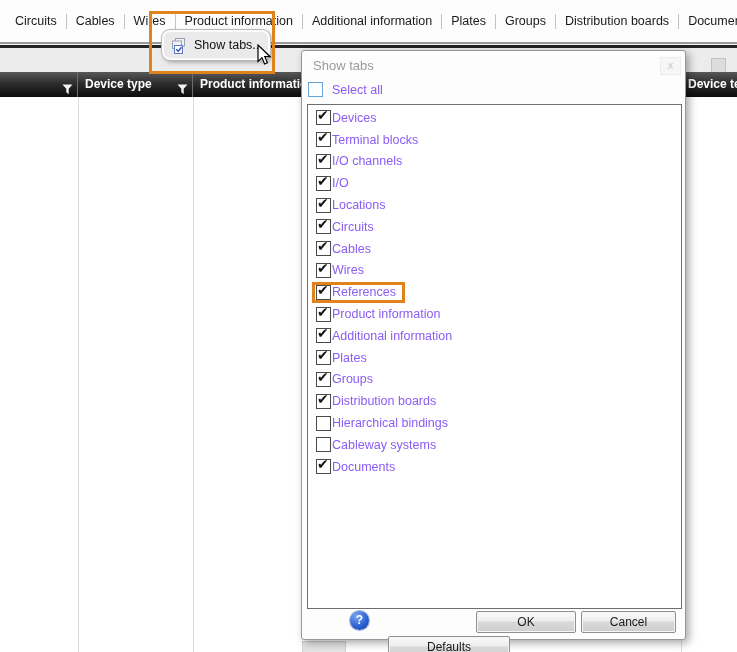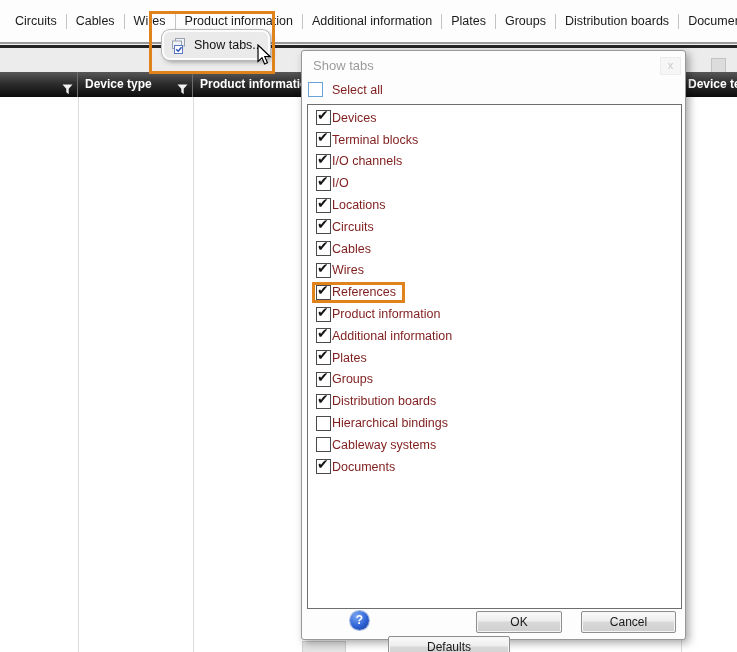--- a/index.html
+++ b/index.html
@@ -61,37 +61,37 @@
     box-shadow:3px 3px 9px rgba(0,0,0,.35);box-sizing:border-box;}
   .dlg-title{position:absolute;left:11px;top:7px;font-size:13px;color:#9b9b9b;}
   .dlg-close{position:absolute;right:4px;top:6px;width:19px;height:16px;background:#f6f6f6;
     border:1px solid #ececec;color:#c9c9c9;font-size:11px;line-height:15px;text-align:center;}
   .selall{position:absolute;left:6px;top:31px;display:flex;align-items:center;gap:9px;}
   .cb{width:15px;height:15px;box-sizing:border-box;border:1.5px solid #4a4a4a;background:#fff;
     position:relative;flex:none;}
   .cb.blue-border{border:1.5px solid #68a4da;}
   .cb.checked::after{content:"\2714";position:absolute;left:0px;top:-4px;font-size:14px;
     font-weight:bold;color:#141414;font-family:"DejaVu Sans",sans-serif;}
-  .cb-label{font-size:12.5px;color:#7f1d1d;}
+  .cb-label{font-size:12.5px;color:#8b5cf6;}
   .cb-list{position:absolute;left:5px;top:53px;width:375px;height:505px;box-sizing:border-box;
     border:1px solid #6e6e6e;background:#fff;padding-top:2px;overflow:hidden;}
   .cb-item{height:21.8px;display:flex;align-items:center;padding-left:4px;}
   .cb-item .inner{display:flex;align-items:center;gap:1px;border:3px solid transparent;
     padding:0 6px 0 1px;box-sizing:border-box;height:21px;}
   .cb-item.highlight .inner{border-color:#e0831c;}
   .help-btn{position:absolute;left:48px;top:560px;width:19px;height:19px;border-radius:50%;
     background:radial-gradient(circle at 35% 28%,#7aa7f2,#2e62d6 55%,#16398f);
     color:#fff;font-weight:bold;font-size:12px;line-height:19px;text-align:center;
     box-shadow:0 0 0 1px #9fb6e0;}
   .dlg-btn{position:absolute;top:560px;height:22px;box-sizing:border-box;
     border:1px solid #8f8f8f;border-radius:2px;font-size:12px;color:#1a1a1a;text-align:center;
     line-height:20px;background:linear-gradient(to bottom,#fbfbfb,#ededed 45%,#d9d9d9 50%,#cfcfcf);
     box-shadow:inset 0 0 0 1px #f6f6f6;}
   .btn-defaults{left:86px;width:122px;margin-top:25px;}
-  .btn-ok{left:174px;width:86px;}
+  .btn-ok{left:174px;width:100px;}
   .btn-cancel{left:279px;width:95px;}
 </style>
 </head>
 <body>
 
 <div class="tabbar">
 
     <div class="tab">Circuits</div>
     <div class="tabsep"></div>
 

